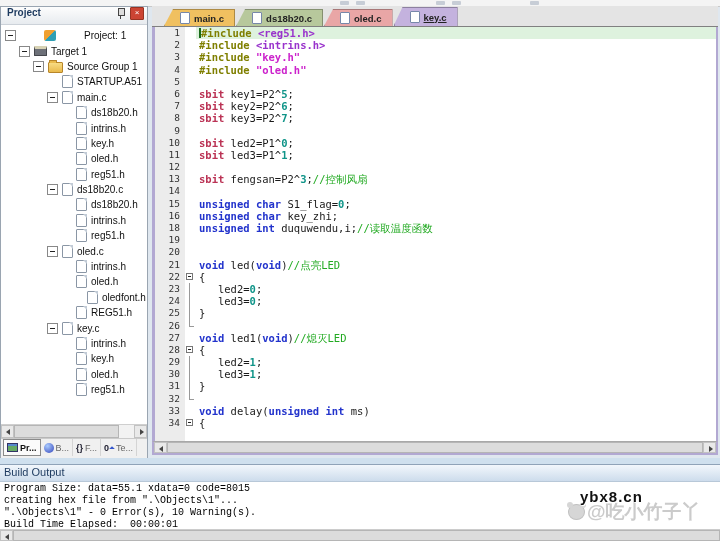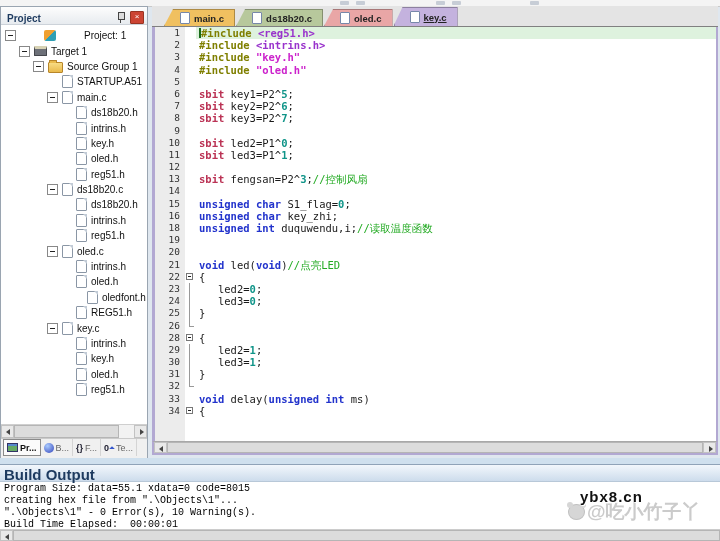--- a/index.html
+++ b/index.html
@@ -4,21 +4,21 @@
 <style>
   html,body{margin:0;padding:0}
   body{width:720px;height:541px;position:relative;background:#dfe7ef;overflow:hidden;font-family:"Liberation Sans",sans-serif}
 
   
   .toolbar-sliver{position:absolute;left:0;top:0;width:720px;height:6px;background:#f4f4f4;border-bottom:1px solid #c9c9c9}
   .tb-icon{position:absolute;top:1px;width:9px;height:4px;background:#c7cdd6;border-radius:1px}
 
   
   .project-panel{position:absolute;left:0;top:6px;width:148px;height:453px;background:#fff;border:1px solid #9aa5b1;box-sizing:border-box;display:flex;flex-direction:column}
-  .pp-header{height:17px;flex:none;background:linear-gradient(#fdfdfd,#e7ebef);border-bottom:1px solid #ccd2d9;display:flex;align-items:flex-end;padding:0 3px}
+  .pp-header{height:17px;flex:none;background:linear-gradient(#fdfdfd,#e7ebef);border-bottom:1px solid #ccd2d9;display:flex;align-items:flex-start;padding:0 3px}
   .pp-title{flex:1;font-size:10px;font-weight:bold;color:#1d3a5f;padding-left:3px}
   .pin-icon{width:11px;height:13px;position:relative;margin-right:4px}
   .pin-icon::before{content:"";position:absolute;left:3px;top:1px;width:5px;height:6px;border:1px solid #444;background:#ddd}
   .pin-icon::after{content:"";position:absolute;left:5px;top:8px;width:1px;height:4px;background:#444}
   .close-btn{width:12px;height:11px;background:#cc4433;border:1px solid #993322;color:#fff;font-size:8px;line-height:9px;text-align:center;border-radius:1px}
   .close-btn::after{content:"\00D7"}
 
   .pp-tree{flex:1;overflow:hidden;padding-top:3px;background:#fff}
   .tree-row{height:15.4px;display:flex;align-items:center;font-size:10px;color:#101010;white-space:nowrap}
   .expander{width:9px;height:9px;border:1px solid #888;background:#fff;position:relative;margin-right:4px;flex:none;box-sizing:content-box}
@@ -75,21 +75,21 @@
   .num{color:#0f9488;font-weight:bold}
   .com{color:#22aa22}
   .pl{color:#1a1a1a}
 
   .code-hscroll{height:14px;flex:none;background:#f0f0f0;border:2px solid #b2a8d2;border-top:1px solid #a8a8a8;box-sizing:border-box;display:flex;align-items:stretch}
 
   .blue-strip{position:absolute;left:0;top:458px;width:720px;height:6px;background:#cfe0ee}
 
   
   .build-panel{position:absolute;left:0;top:464px;width:720px;height:77px;background:#fff;border-top:1px solid #8fa3b8;box-sizing:border-box;display:flex;flex-direction:column}
-  .bp-header{height:14px;flex:none;background:linear-gradient(#f2f7fc,#cddcec);border-bottom:1px solid #b8c8d8;font-size:15px;font-weight:bold;color:#1d3a5f;padding:1px 4px;box-sizing:content-box}
+  .bp-header{height:14px;flex:none;background:linear-gradient(#f2f7fc,#cddcec);border-bottom:1px solid #b8c8d8;font-size:11px;font-weight:normal;color:#1d3a5f;padding:1px 4px;box-sizing:content-box}
   .bp-body{flex:1;font-family:Liberation Mono, monospace;font-size:10px;line-height:12px;color:#000;padding:1px 4px;white-space:pre;overflow:hidden}
   .bp-hscroll{height:11px;flex:none;background:#ececec;border-top:1px solid #ccc;display:flex;align-items:stretch}
 
   
   .wm-site{position:absolute;left:580px;top:488px;font-size:15px;font-weight:bold;color:#101010;letter-spacing:1px;text-shadow:0 0 2px #fff,0 0 2px #fff,1px 1px 0 #fff,-1px -1px 0 #fff;z-index:9}
   .wm-handle{position:absolute;left:568px;top:499px;display:flex;align-items:center;gap:2px;font-size:19px;font-weight:bold;color:#cbcbcb;text-shadow:0 0 2px #fff,1px 1px 0 #fff,-1px -1px 0 #fff;z-index:8}
   .wm-logo-icon{width:15px;height:14px;border-radius:50%;background:#d6d6d6;border:1px solid #c0c0c0;position:relative;flex:none}
   .wm-logo-icon::before{content:"";position:absolute;left:-2px;top:-3px;width:6px;height:6px;border-radius:50%;background:#d6d6d6}
   .wm-logo-icon::after{content:"";position:absolute;right:-2px;top:-3px;width:6px;height:6px;border-radius:50%;background:#d6d6d6}
 </style>
@@ -398,20 +398,25 @@
           <span class="ln">25</span>
           <span class="fold-m fold-line"></span>
           <span class="code-text"><span class="pl">}</span></span>
         </div>
         <div class="code-line">
           <span class="ln">26</span>
           <span class="fold-m fold-end"></span>
           <span class="code-text"></span>
         </div>
         <div class="code-line">
+          <span class="ln">27</span>
+          <span class="fold-m"></span>
+          <span class="code-text"><span class="kw">void</span><span class="pl"> led1(</span><span class="kw">void</span><span class="pl">)</span><span class="com">//熄灭LED</span></span>
+        </div>
+        <div class="code-line">
           <span class="ln">28</span>
           <span class="fold-m fold-box"></span>
           <span class="code-text"><span class="pl">{</span></span>
         </div>
         <div class="code-line">
           <span class="ln">29</span>
           <span class="fold-m fold-line"></span>
           <span class="code-text"><span class="pl">   led2=</span><span class="num">1</span><span class="pl">;</span></span>
         </div>
         <div class="code-line">

